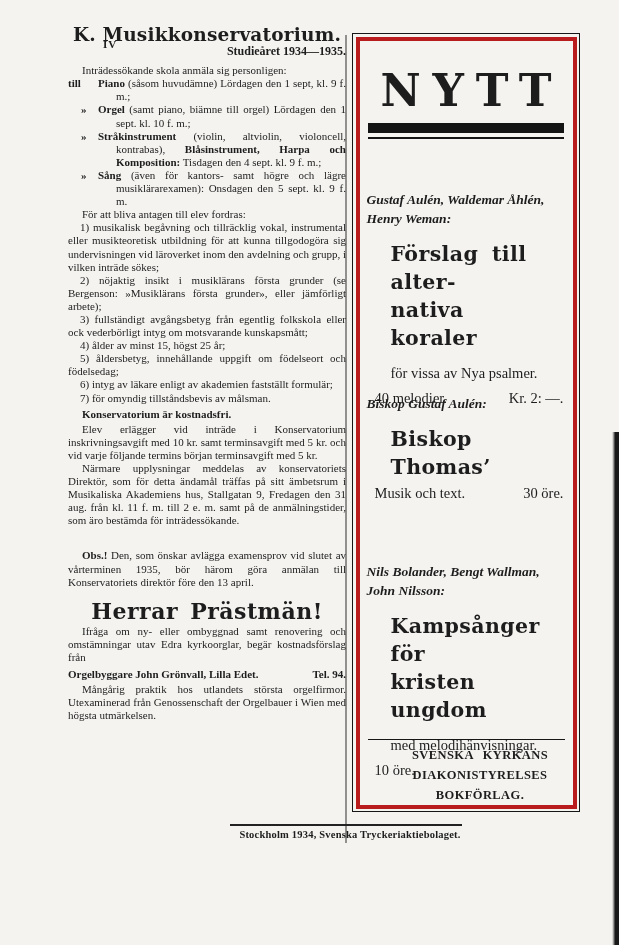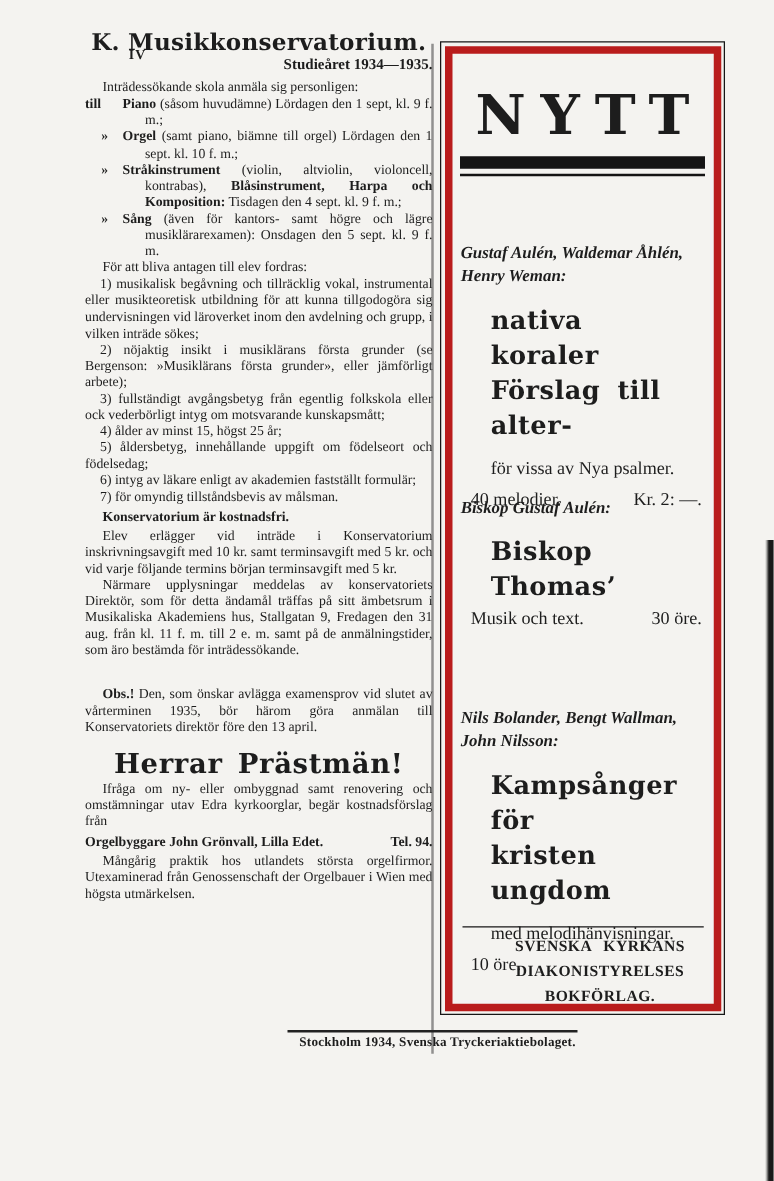--- a/index.html
+++ b/index.html
@@ -59,21 +59,21 @@
   }
 
   
   .ad-box-outer{
     position:absolute;left:352px;top:33px;width:228px;height:779px;
     border:1.5px solid #161616;padding:2.5px;box-sizing:border-box;
     background:transparent;
   }
   .ad-box-inner{
     position:relative;width:100%;height:100%;
-    border:6px solid #b91c1c;box-sizing:border-box;
+    border:4px solid #b91c1c;box-sizing:border-box;
   }
   .masthead{
     margin-top:26px;text-align:center;
     font-family:"DejaVu Serif","Liberation Serif",serif;
     font-size:44px;line-height:48px;font-weight:700;
     letter-spacing:.27em;padding-left:.27em;
   }
   .bar{margin:0 auto;background:#141414;}
   .bar.thick{width:196px;height:10px;margin-top:8px;}
   .bar.thin{width:196px;height:2.5px;margin-top:4px;}
@@ -171,22 +171,22 @@
 
   <div class="ad-box-outer">
     <div class="ad-box-inner">
       <div class="masthead">NYTT</div>
       <div class="bar thick"></div>
       <div class="bar thin"></div>
       <div id="ad-items">
           <div class="ad-item ad-item-0">
             <p class="ad-authors">Gustaf Aulén, Waldemar Åhlén, Henry Weman:</p>
             <div class="ad-title">
+              <div class="ad-title-line">Förslag till alter-</div>
               <div class="ad-title-line">nativa koraler</div>
-              <div class="ad-title-line">Förslag till alter-</div>
             </div>
             <p class="ad-desc">för vissa av Nya psalmer.</p>
             <div class="ad-price">
               <span>40 melodier.</span>
               <span>Kr. 2: —.</span>
             </div>
           </div>
           <div class="ad-item ad-item-1">
             <p class="ad-authors">Biskop Gustaf Aulén:</p>
             <div class="ad-title">

